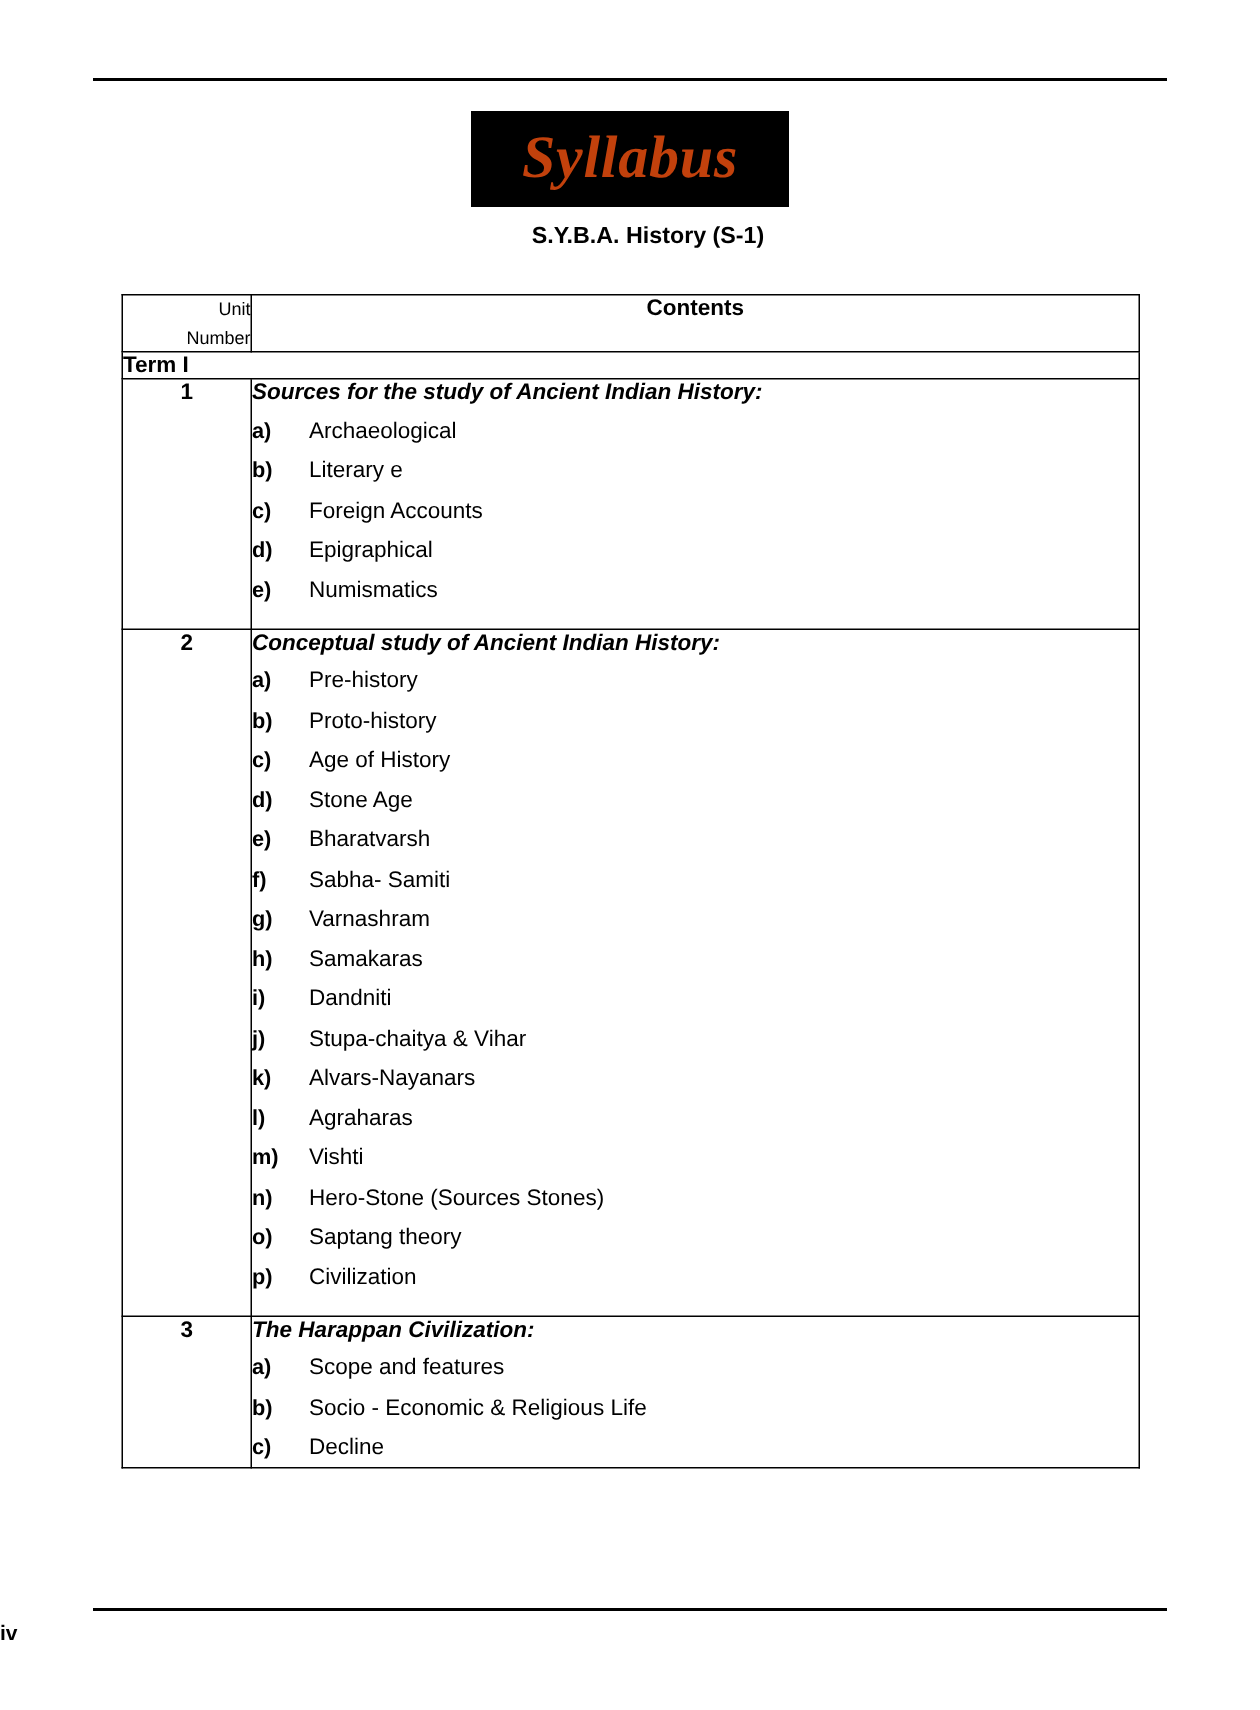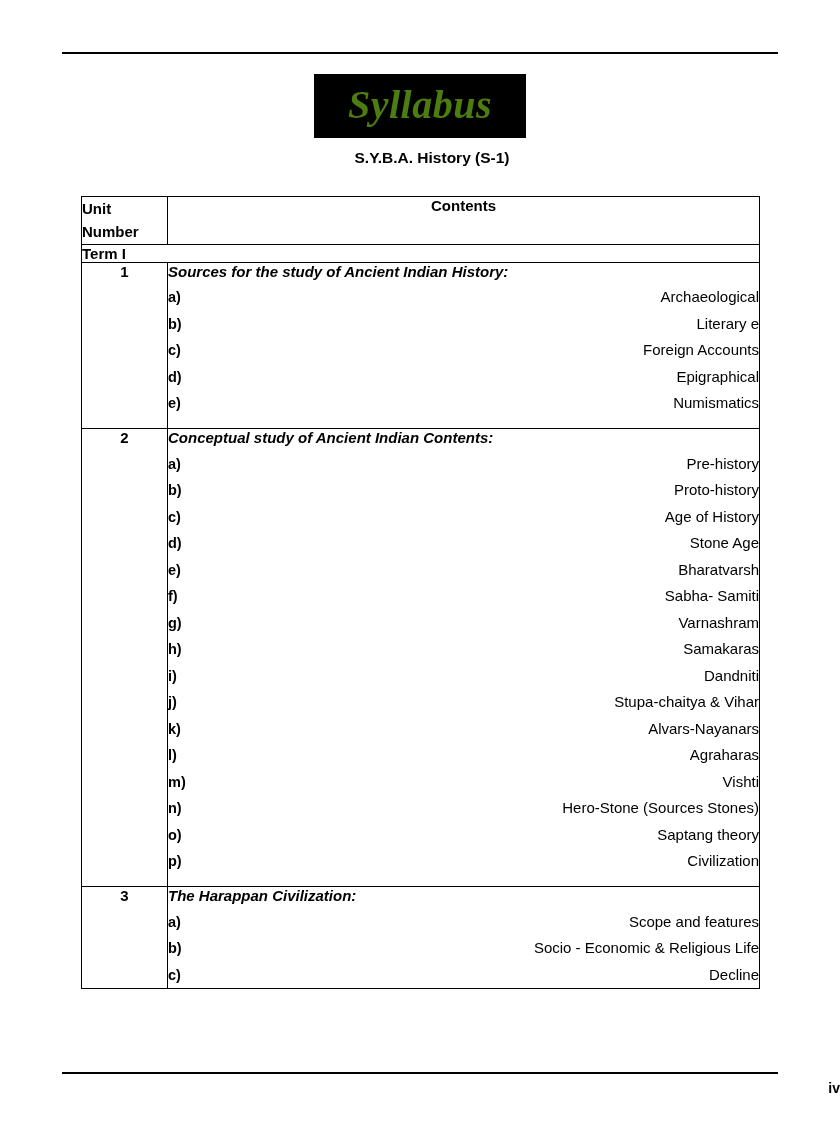--- a/index.html
+++ b/index.html
@@ -39,21 +39,21 @@
   .title-block {
     position: absolute;
     left: 0;
     top: 74px;
     width: 840px;
     text-align: center;
   }
   .syllabus-banner {
     display: inline-block;
     background: #000000;
-    color: #4d7c0f;
+    color: #c2410c;
     font-family: "Liberation Serif", serif;
     font-weight: bold;
     font-style: italic;
     font-size: 40px;
     line-height: 1.0;
     padding: 11px 34px 13px 34px;
     letter-spacing: 0.5px;
   }
   .subtitle {
     font-size: 15.5px;
@@ -73,23 +73,23 @@
   }
   table.syllabus td, table.syllabus th {
     border: 1.5px solid #000;
     vertical-align: top;
     padding: 0;
   }
   .col-unit { width: 86px; }
   .col-contents { width: 592px; }
 
   .hdr-unit {
-    text-align: left;
-    font-size: 15px;
-    font-weight: bold;
+    text-align: right;
+    font-size: 12px;
+    font-weight: normal;
     padding: 9px 4px 10px 4px;
     line-height: 1.55;
   }
   .hdr-contents {
     text-align: center;
     font-size: 15px;
     font-weight: bold;
     padding: 9px 4px;
     vertical-align: middle;
   }
@@ -127,30 +127,29 @@
     padding: 5.5px 0 5.5px 0;
   }
   ul.items li .marker {
     width: 38px;
     flex: 0 0 38px;
     font-weight: bold;
     font-size: 14.5px;
   }
   ul.items li .txt {
     flex: 1 1 auto;
-    text-align: right;
   }
   .unit-spacer { height: 12px; }
 
   .folio {
     position: absolute;
     left: 0;
     top: 1080px;
     width: 840px;
-    text-align: right;
+    text-align: left;
     font-size: 14px;
     font-weight: bold;
   }
 </style>
 </head>
 <body>
 
 <div class="page">
 
   <div class="rule-top"></div>
@@ -206,21 +205,21 @@
               <span class="txt">Numismatics</span>
             </li>
           </ul>
           <div class="unit-spacer"></div>
         </td>
       </tr>
 
       <tr>
         <td class="unit-num">2</td>
         <td class="unit-body">
-          <div class="unit-heading">Conceptual study of Ancient Indian Contents:</div>
+          <div class="unit-heading">Conceptual study of Ancient Indian History:</div>
           <ul class="items">
             <li>
               <span class="marker">a)</span>
               <span class="txt">Pre-history</span>
             </li>
             <li>
               <span class="marker">b)</span>
               <span class="txt">Proto-history</span>
             </li>
             <li>

